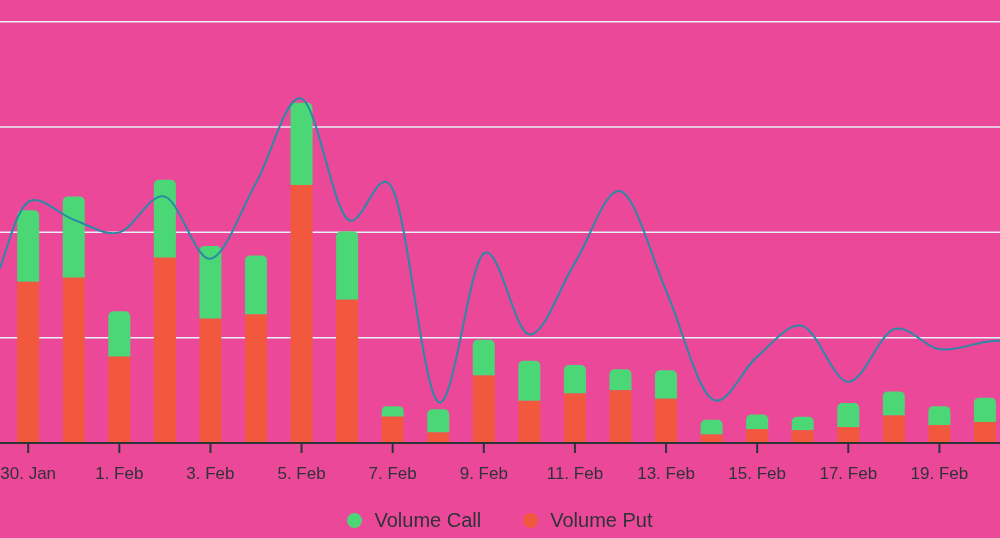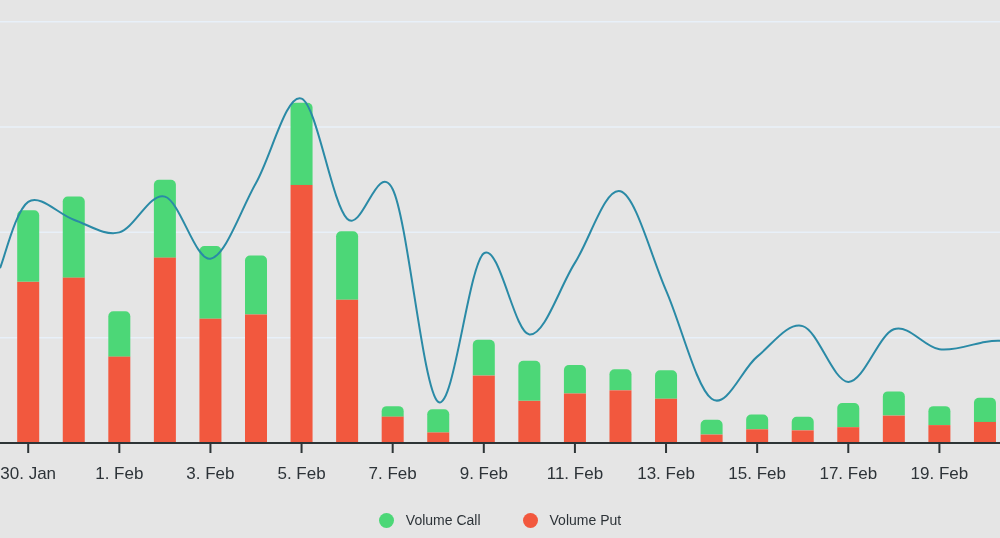--- a/index.html
+++ b/index.html
@@ -5,33 +5,33 @@
   html, body { margin: 0; padding: 0; }
   body {
     width: 1000px; height: 538px;
     font-family: "Liberation Sans", sans-serif;
     background: #f7fafc;
     overflow: hidden;
   }
   #stage {
     position: relative;
     width: 1000px; height: 538px;
-    background: #e5e5e5;
+    background: #ec4899;
   }
   #chart-svg { position: absolute; left: 0; top: 0; }
   .legend {
     position: absolute;
     left: 0; right: 0;
     top: 506px;
     height: 28px;
     display: flex;
     justify-content: center;
     align-items: center;
     gap: 42px;
-    font-size: 14px;
+    font-size: 20px;
     color: #2d3338;
   }
   .legend-item {
     display: flex;
     align-items: center;
     gap: 12px;
     cursor: pointer;
     white-space: nowrap;
   }
   .legend-dot {

